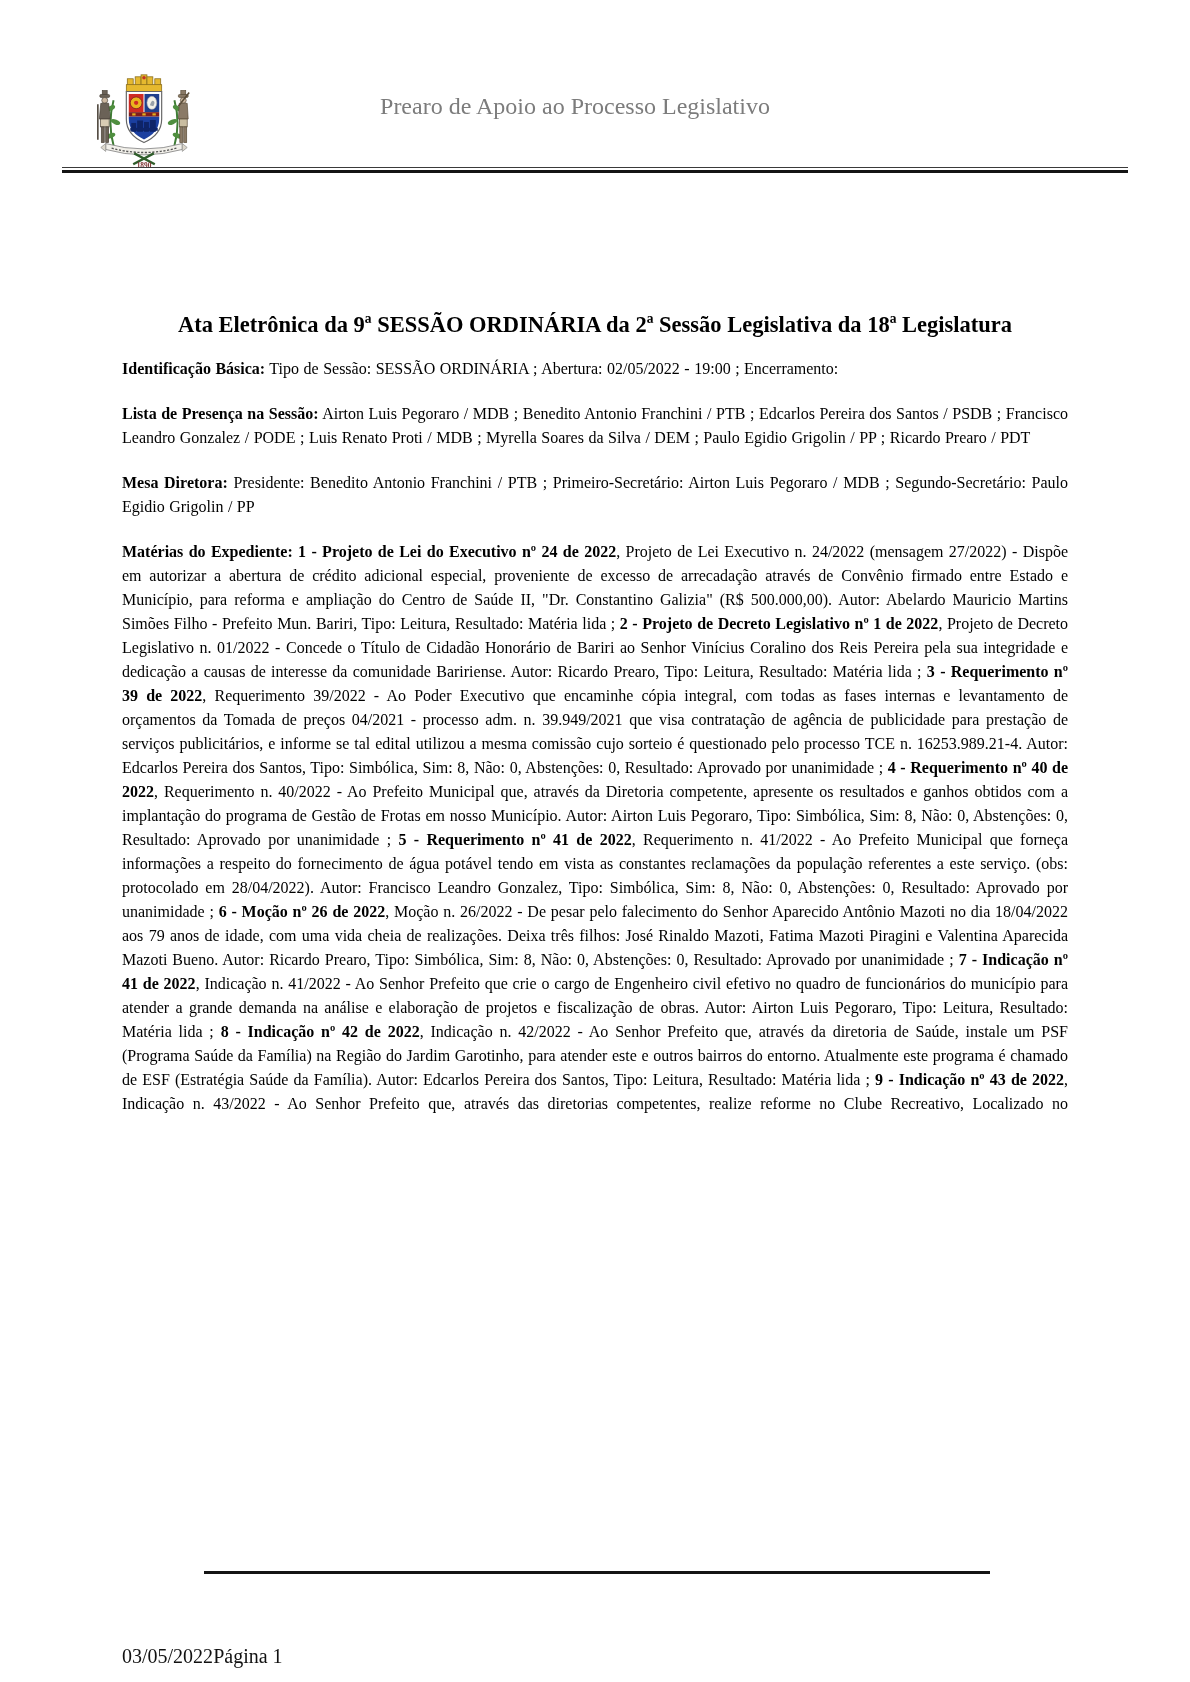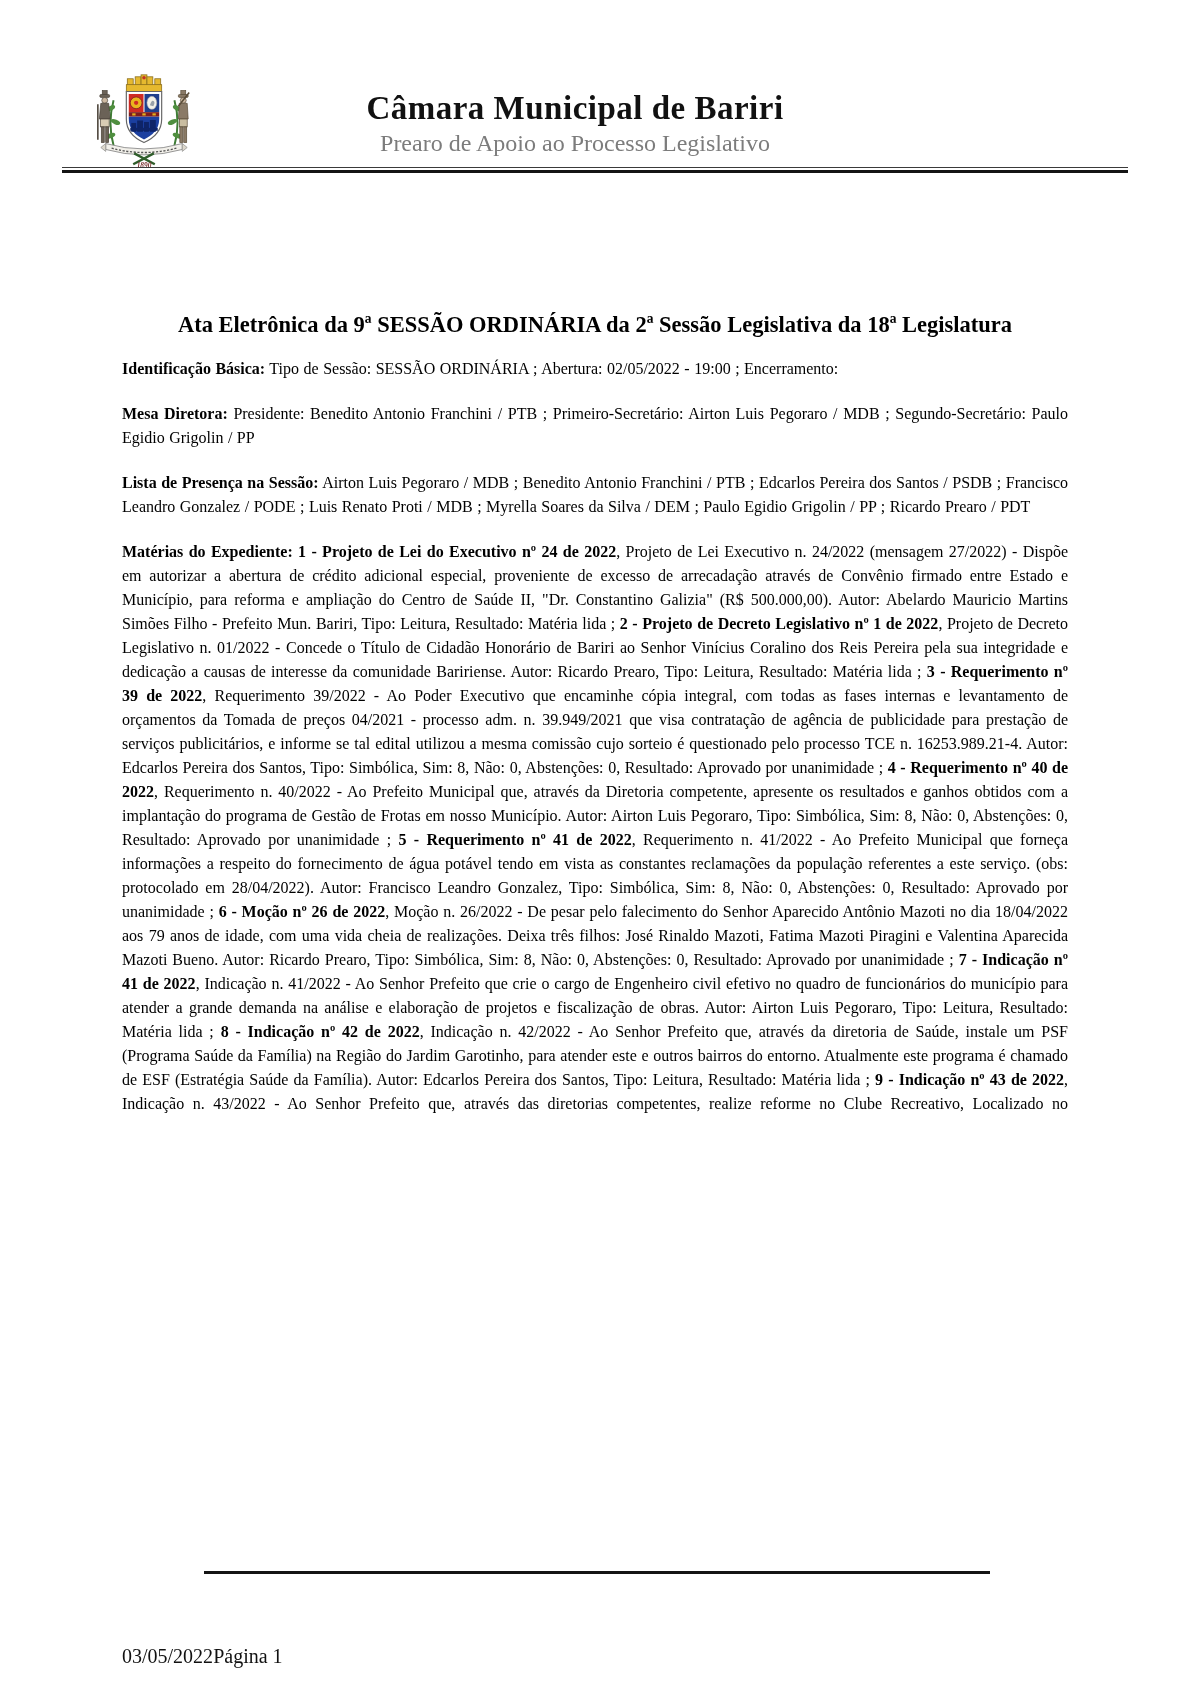--- a/index.html
+++ b/index.html
@@ -2,21 +2,21 @@
 <html><head>
 <meta charset="utf-8">
 <style>
   html,body{margin:0;padding:0;background:#e8e8e8;}
   .page{
     position:relative;width:1190px;height:1682px;margin:0 auto;
     background:#ffffff;overflow:hidden;color:#000;
     font-family:"Liberation Serif","DejaVu Serif",serif;
   }
   
-  .crest{position:absolute;left:90px;top:70px;width:108px;height:100px;font-style:italic;}
+  .crest{position:absolute;left:90px;top:70px;width:108px;height:100px;}
   .header-text{position:absolute;left:0;top:90px;width:1150px;text-align:center;}
   .header-title{font-size:33px;font-weight:bold;letter-spacing:.5px;color:#111;}
   .header-subtitle{font-size:24px;color:#7c7c7c;margin-top:3px;}
   .header-rule{
     position:absolute;left:62px;top:167px;width:1066px;height:6px;
     border-top:1px solid #3a3a3a;border-bottom:3px solid #141414;
     box-sizing:border-box;background:#fff;
   }
   
   .content{position:absolute;left:122px;top:312px;width:946px;}
@@ -115,34 +115,33 @@
       <path d="M16,74 l-5,4 5,4 z" fill="#ddd8cc" stroke="#8a8a8a" stroke-width="0.7"></path>
       <path d="M94,74 l5,4 -5,4 z" fill="#ddd8cc" stroke="#8a8a8a" stroke-width="0.7"></path>
       <path d="M22,78.7 Q55,87.5 88,78.7" fill="none" stroke="#555" stroke-width="1.4" stroke-dasharray="2.2 1.6"></path>
 
       <path d="M45,84 L66,95 M65,84 L44,95" stroke="#2f5d2a" stroke-width="2.4" fill="none"></path>
       <text x="55" y="99" text-anchor="middle" font-size="7.5" fill="#7a3030" font-family="Liberation Serif, serif" font-weight="bold">1890</text>
     </svg>
   </div>
 
   <div class="header-text">
-    <div class="header-title">Câmara Municipal de Bariri</div>
     <div class="header-subtitle">Prearo de Apoio ao Processo Legislativo</div>
   </div>
   <div class="header-rule"></div>
 
   <div class="content">
 
     <div class="doc-title">Ata Eletrônica da 9ª SESSÃO ORDINÁRIA da 2ª Sessão Legislativa da 18ª Legislatura</div>
 
     <p class="para"><span class="b">Identificação Básica:</span><span> Tipo de Sessão: SESSÃO ORDINÁRIA ; Abertura: 02/05/2022 - 19:00 ; Encerramento:</span></p>
 
+    <p class="para"><span class="b">Lista de Presença na Sessão:</span><span> Airton Luis Pegoraro / MDB ; Benedito Antonio Franchini / PTB ; Edcarlos Pereira dos Santos / PSDB ; Francisco Leandro Gonzalez / PODE ; Luis Renato Proti / MDB ; Myrella Soares da Silva / DEM ; Paulo Egidio Grigolin / PP ; Ricardo Prearo / PDT</span></p>
+
     <p class="para"><span class="b">Mesa Diretora:</span><span> Presidente: Benedito Antonio Franchini / PTB ; Primeiro-Secretário: Airton Luis Pegoraro / MDB ; Segundo-Secretário: Paulo Egidio Grigolin / PP</span></p>
-
-    <p class="para"><span class="b">Lista de Presença na Sessão:</span><span> Airton Luis Pegoraro / MDB ; Benedito Antonio Franchini / PTB ; Edcarlos Pereira dos Santos / PSDB ; Francisco Leandro Gonzalez / PODE ; Luis Renato Proti / MDB ; Myrella Soares da Silva / DEM ; Paulo Egidio Grigolin / PP ; Ricardo Prearo / PDT</span></p>
 
     <p class="para gap-top cut"><span class="b">Matérias do Expediente: 1 - Projeto de Lei do Executivo nº 24 de 2022</span><span>, Projeto de Lei Executivo n. 24/2022 (mensagem 27/2022) - Dispõe em autorizar a abertura de crédito adicional especial, proveniente de excesso de arrecadação através de Convênio firmado entre Estado e Município, para reforma e ampliação do Centro de Saúde II, "Dr. Constantino Galizia" (R$ 500.000,00). Autor: Abelardo Mauricio Martins Simões Filho - Prefeito Mun. Bariri, Tipo: Leitura, Resultado: Matéria lida ; </span><span class="b">2 - Projeto de Decreto Legislativo nº 1 de 2022</span><span>, Projeto de Decreto Legislativo n. 01/2022 - Concede o Título de Cidadão Honorário de Bariri ao Senhor Vinícius Coralino dos Reis Pereira pela sua integridade e dedicação a causas de interesse da comunidade Baririense. Autor: Ricardo Prearo, Tipo: Leitura, Resultado: Matéria lida ; </span><span class="b">3 - Requerimento nº 39 de 2022</span><span>, Requerimento 39/2022 - Ao Poder Executivo que encaminhe cópia integral, com todas as fases internas e levantamento de orçamentos da Tomada de preços 04/2021 - processo adm. n. 39.949/2021 que visa contratação de agência de publicidade para prestação de serviços publicitários, e informe se tal edital utilizou a mesma comissão cujo sorteio é questionado pelo processo TCE n. 16253.989.21-4. Autor: Edcarlos Pereira dos Santos, Tipo: Simbólica, Sim: 8, Não: 0, Abstenções: 0, Resultado: Aprovado por unanimidade ; </span><span class="b">4 - Requerimento nº 40 de 2022</span><span>, Requerimento n. 40/2022 - Ao Prefeito Municipal que, através da Diretoria competente, apresente os resultados e ganhos obtidos com a implantação do programa de Gestão de Frotas em nosso Município. Autor: Airton Luis Pegoraro, Tipo: Simbólica, Sim: 8, Não: 0, Abstenções: 0, Resultado: Aprovado por unanimidade ; </span><span class="b">5 - Requerimento nº 41 de 2022</span><span>, Requerimento n. 41/2022 - Ao Prefeito Municipal que forneça informações a respeito do fornecimento de água potável tendo em vista as constantes reclamações da população referentes a este serviço. (obs: protocolado em 28/04/2022). Autor: Francisco Leandro Gonzalez, Tipo: Simbólica, Sim: 8, Não: 0, Abstenções: 0, Resultado: Aprovado por unanimidade ; </span><span class="b">6 - Moção nº 26 de 2022</span><span>, Moção n. 26/2022 - De pesar pelo falecimento do Senhor Aparecido Antônio Mazoti no dia 18/04/2022 aos 79 anos de idade, com uma vida cheia de realizações. Deixa três filhos: José Rinaldo Mazoti, Fatima Mazoti Piragini e Valentina Aparecida Mazoti Bueno. Autor: Ricardo Prearo, Tipo: Simbólica, Sim: 8, Não: 0, Abstenções: 0, Resultado: Aprovado por unanimidade ; </span><span class="b">7 - Indicação nº 41 de 2022</span><span>, Indicação n. 41/2022 - Ao Senhor Prefeito que crie o cargo de Engenheiro civil efetivo no quadro de funcionários do município para atender a grande demanda na análise e elaboração de projetos e fiscalização de obras. Autor: Airton Luis Pegoraro, Tipo: Leitura, Resultado: Matéria lida ; </span><span class="b">8 - Indicação nº 42 de 2022</span><span>, Indicação n. 42/2022 - Ao Senhor Prefeito que, através da diretoria de Saúde, instale um PSF (Programa Saúde da Família) na Região do Jardim Garotinho, para atender este e outros bairros do entorno. Atualmente este programa é chamado de ESF (Estratégia Saúde da Família). Autor: Edcarlos Pereira dos Santos, Tipo: Leitura, Resultado: Matéria lida ; </span><span class="b">9 - Indicação nº 43 de 2022</span><span>, Indicação n. 43/2022 - Ao Senhor Prefeito que, através das diretorias competentes, realize reforme no Clube Recreativo, Localizado no</span></p>
   </div>
 
   <div class="footer-rule"></div>
   <div class="footer-bottom">
     <span>03/05/2022</span>
     <span>Página 1</span>
   </div>
 

